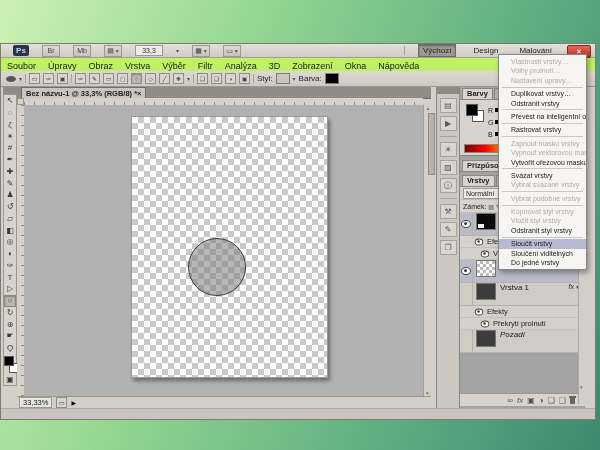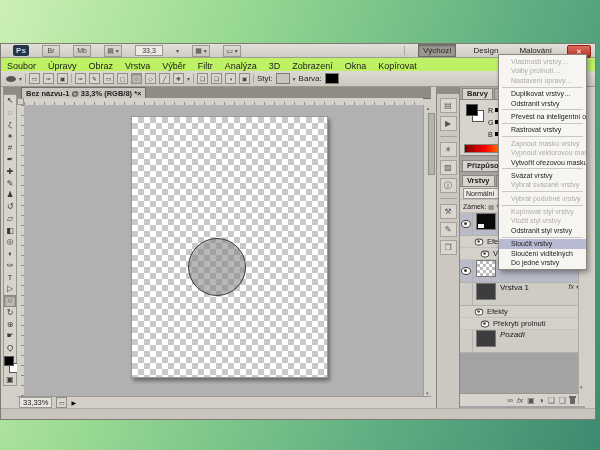--- a/index.html
+++ b/index.html
@@ -150,21 +150,21 @@
     <span class="menuitem">Soubor</span>
     <span class="menuitem">Úpravy</span>
     <span class="menuitem">Obraz</span>
     <span class="menuitem">Vrstva</span>
     <span class="menuitem">Výběr</span>
     <span class="menuitem">Filtr</span>
     <span class="menuitem">Analýza</span>
     <span class="menuitem">3D</span>
     <span class="menuitem">Zobrazení</span>
     <span class="menuitem">Okna</span>
-    <span class="menuitem">Kopírovat</span>
+    <span class="menuitem">Nápověda</span>
   </div>
 
   <div class="optbar">
     <span class="oval"></span>
     <span class="dd">▾</span>
     <span class="vsep"></span>
     <span class="mini">▭</span>
     <span class="mini">✑</span>
     <span class="mini">▣</span>
     <span class="vsep"></span>

